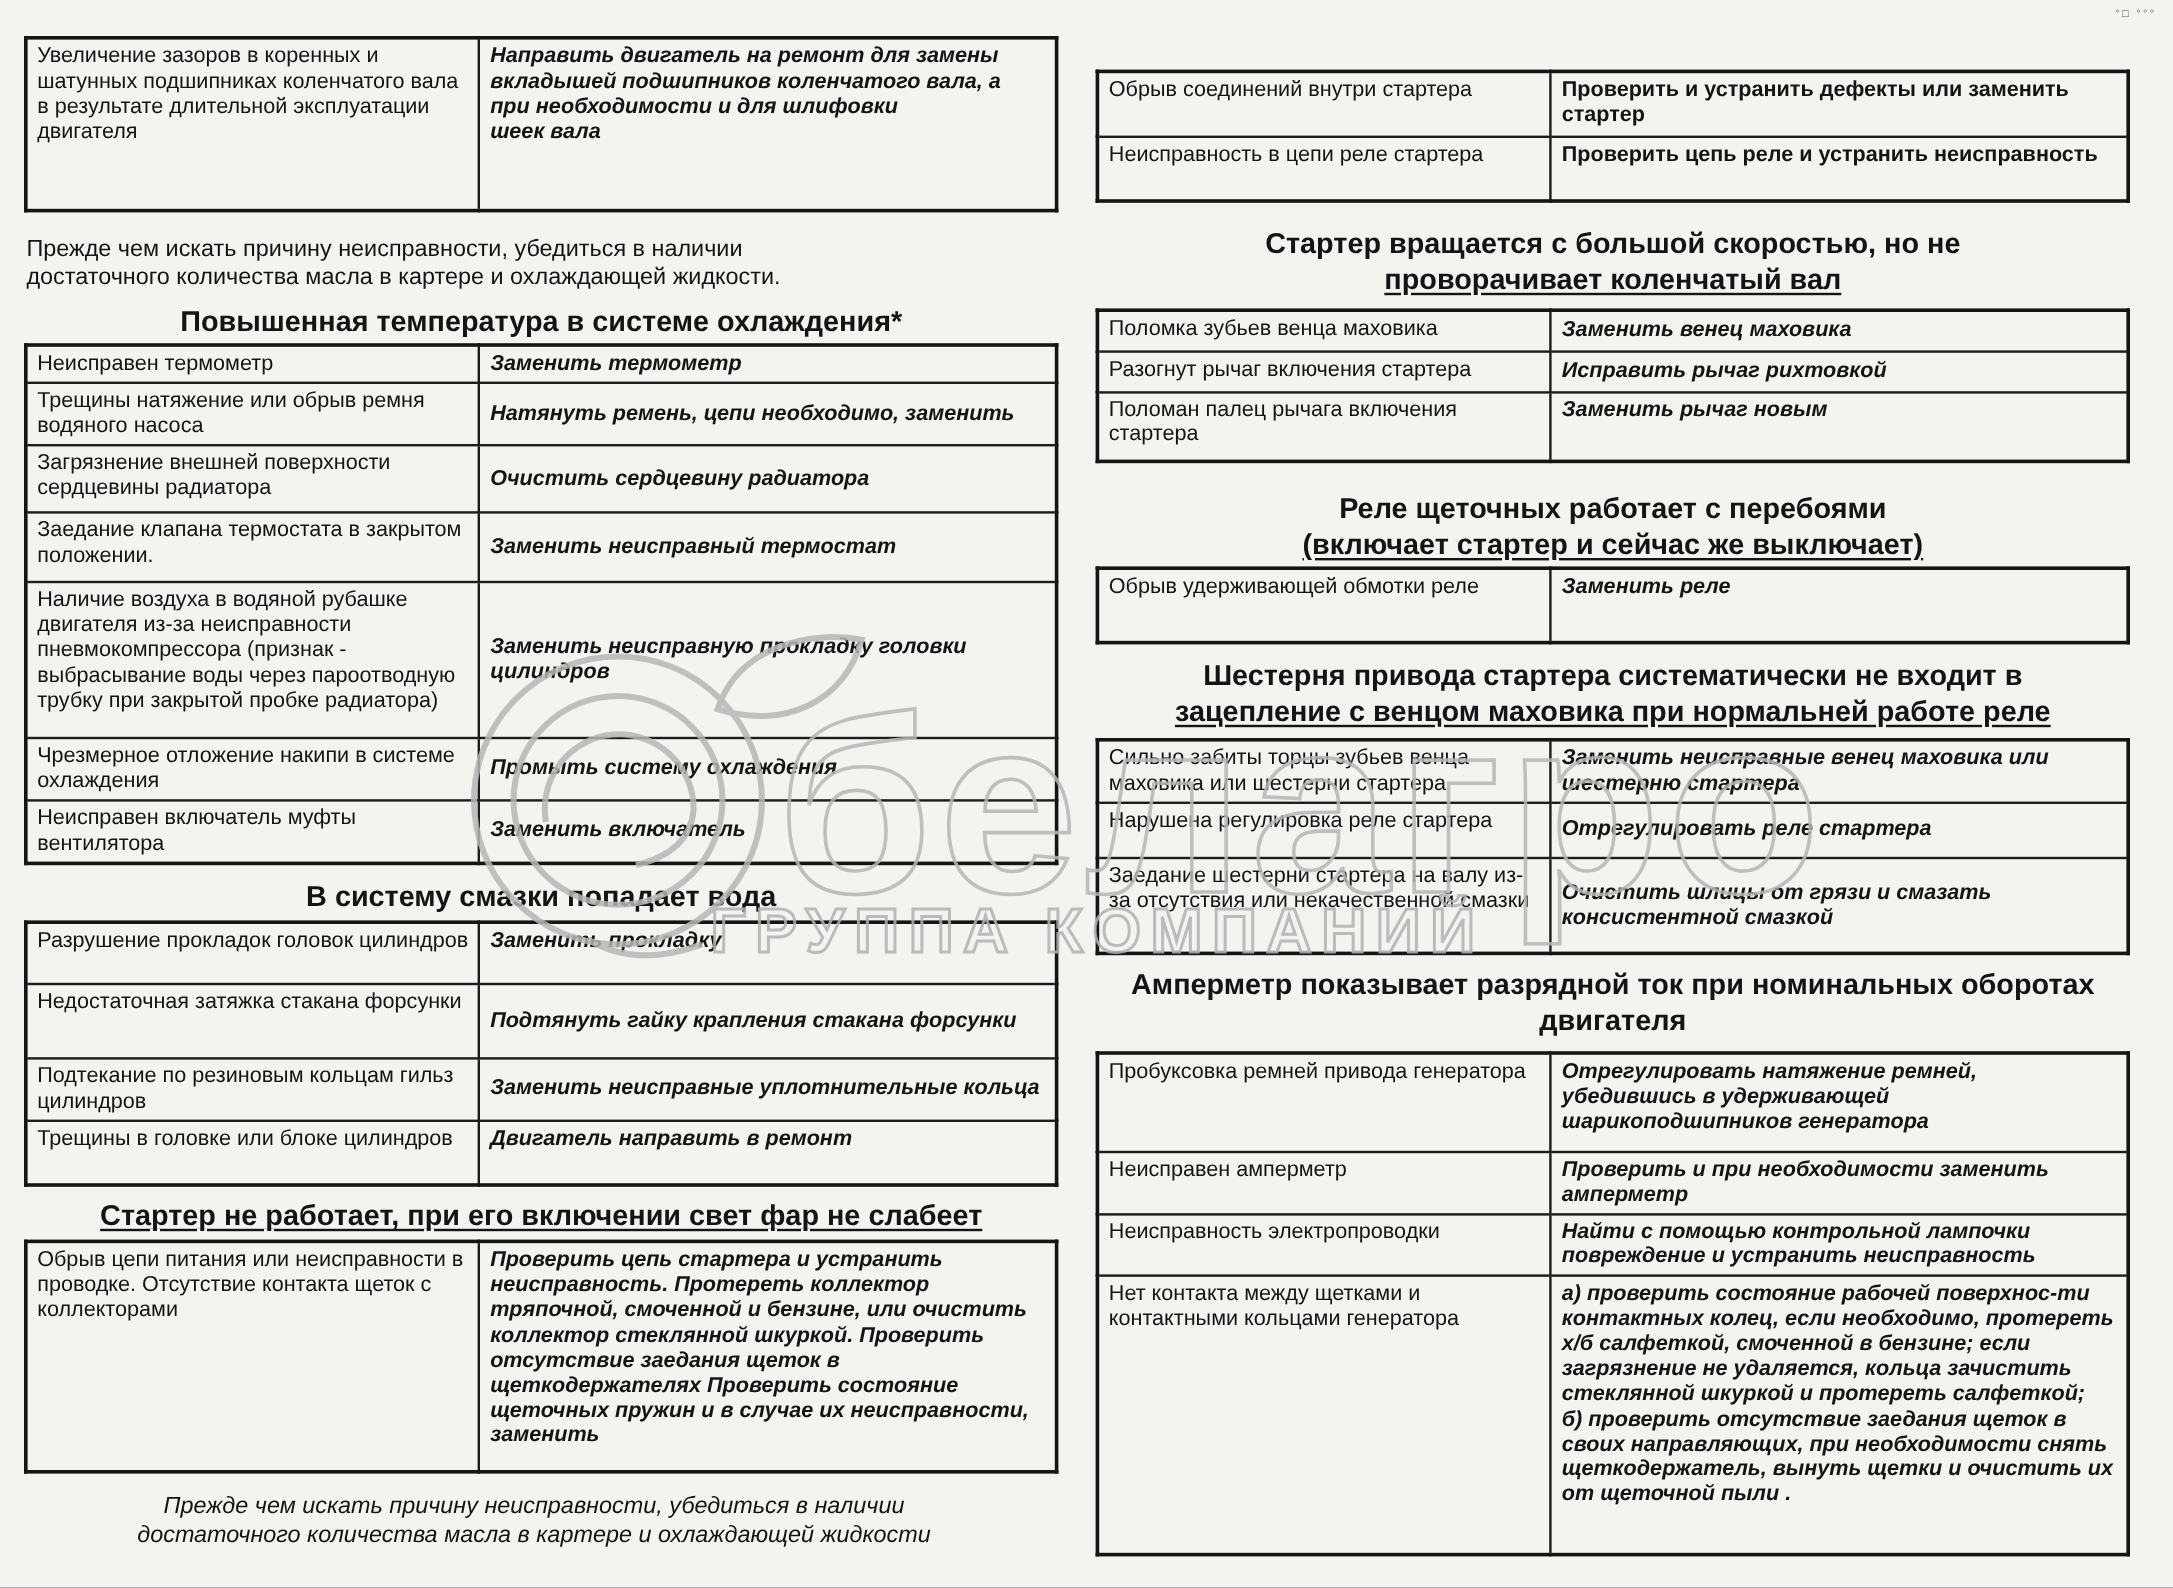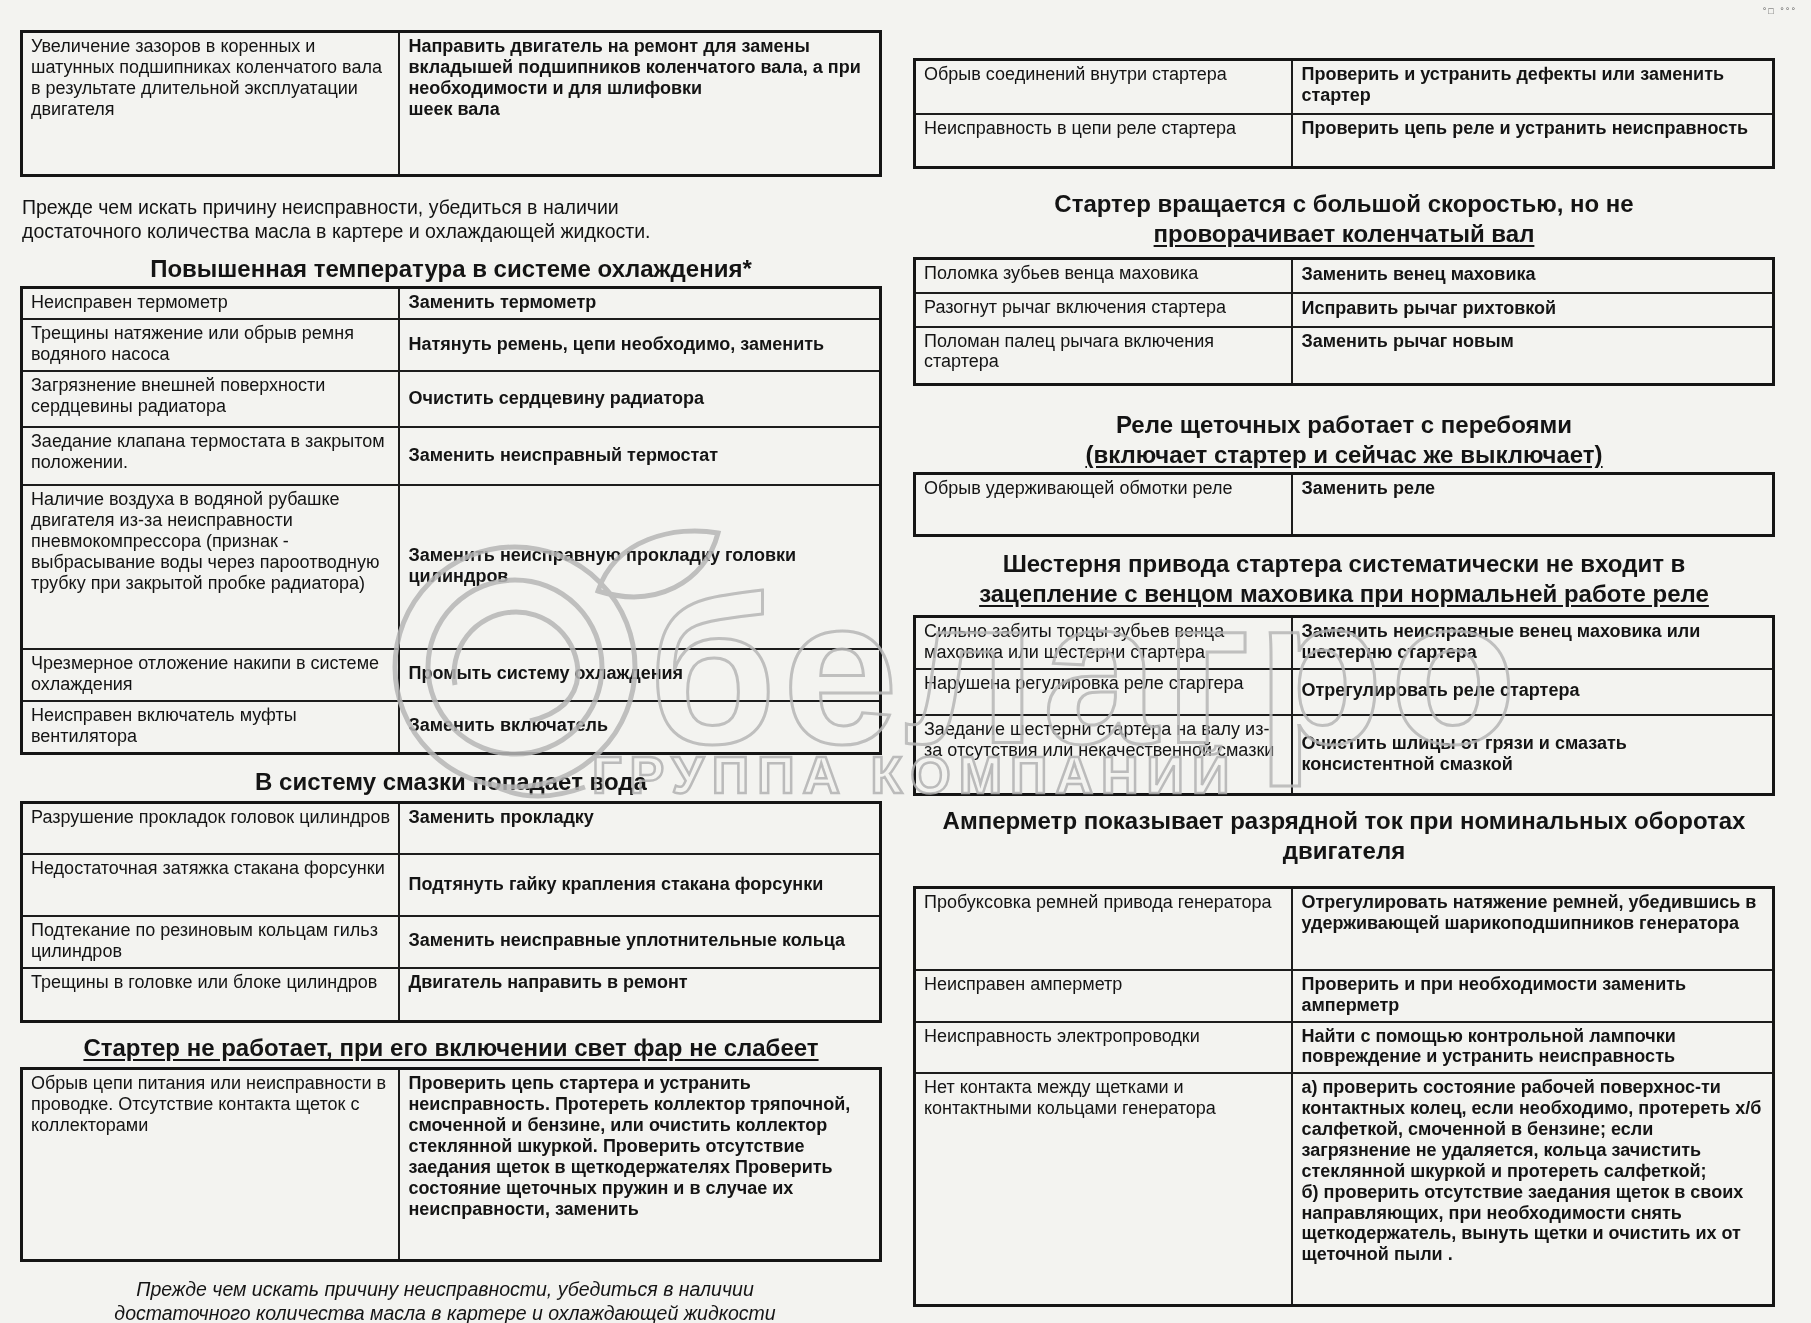--- a/index.html
+++ b/index.html
@@ -17,21 +17,21 @@
   .col-right { left:913px; top:58px; width:862px; }
 
   table.fault { width:100%; border-collapse:collapse; border:3px solid #151515; background:transparent; table-layout:fixed; }
   table.fault col.c-cause  { width:44%; }
   table.fault col.c-remedy { width:56%; }
   table.fault td {
     border:2px solid #1c1c1c; padding:3px 8px 5px 8px;
     font-size:18px; line-height:1.16; white-space:pre-line; overflow:hidden;
   }
   td.cause  { vertical-align:top; }
-  td.remedy { vertical-align:middle; font-weight:bold; }
+  td.remedy { vertical-align:middle; font-weight:bold; font-style:italic; }
   td.remedy.no-italic { font-style:normal; }
   td.remedy.va-top { vertical-align:top; }
 
   .sec-title {
     text-align:center; font-weight:bold; font-size:24px; line-height:1.25;
     margin:0; white-space:pre-line;
   }
   .u { text-decoration:underline; text-underline-offset:3px; }
 
   .note {
@@ -44,21 +44,21 @@
   .mt-st-title   { margin-top:10px; }
   .mt-st-table   { margin-top:4px; }
   .footnote {
     margin:16px 0 0 55px; width:740px; text-align:center;
     font-size:19.5px; line-height:1.22; font-style:italic;
   }
 
   .mt-h2 { margin-top:20px; }  .mt-t2 { margin-top:8px; }
   .mt-h3 { margin-top:24px; }  .mt-t3 { margin-top:2px; }
   .mt-h4 { margin-top:12px; }  .mt-t4 { margin-top:6px; }
-  .mt-h5 { margin-top:10px; }  .mt-t5 { margin-top:20px; }
+  .mt-h5 { margin-top:10px; }  .mt-t5 { margin-top:10px; }
 
   .watermark {
     position:absolute; left:370px; top:525px; width:1190px; height:290px;
     pointer-events:none; opacity:0.85; z-index:5;
   }
 </style>
 </head>
 <body>
 
 <div class="page">
@@ -100,21 +100,21 @@
         <td class="remedy">Натянуть ремень, цепи необходимо, заменить</td>
       </tr>
       <tr style="height:56px">
         <td class="cause">Загрязнение внешней поверхности сердцевины радиатора</td>
         <td class="remedy">Очистить сердцевину радиатора</td>
       </tr>
       <tr style="height:58px">
         <td class="cause">Заедание клапана термостата в закрытом положении.</td>
         <td class="remedy">Заменить неисправный термостат</td>
       </tr>
-      <tr style="height:164px">
+      <tr style="height:130px">
         <td class="cause">Наличие воздуха в водяной рубашке двигателя из-за неисправности пневмокомпрессора (признак - выбрасывание воды через пароотводную трубку при закрытой пробке радиатора)</td>
         <td class="remedy">Заменить неисправную прокладку головки цилиндров</td>
       </tr>
       <tr style="height:44px">
         <td class="cause">Чрезмерное отложение накипи в системе охлаждения</td>
         <td class="remedy">Промыть систему охлаждения</td>
       </tr>
       <tr style="height:48px">
         <td class="cause">Неисправен включатель муфты вентилятора</td>
         <td class="remedy">Заменить включатель</td>

